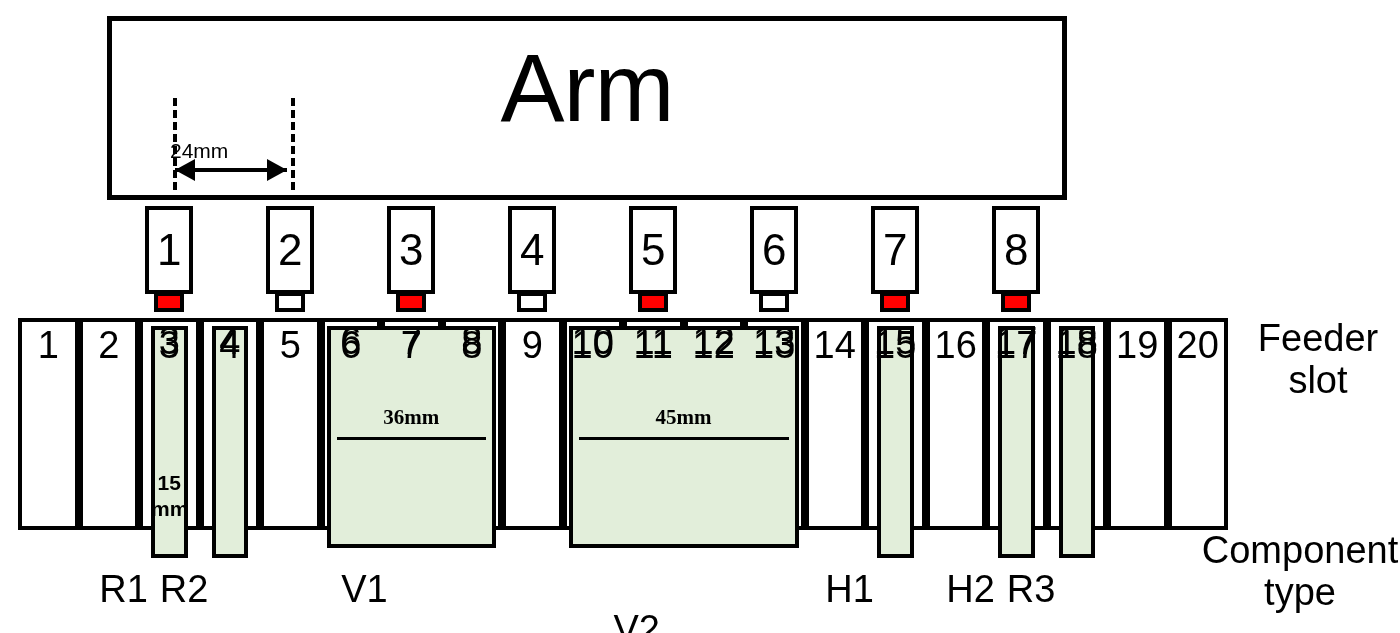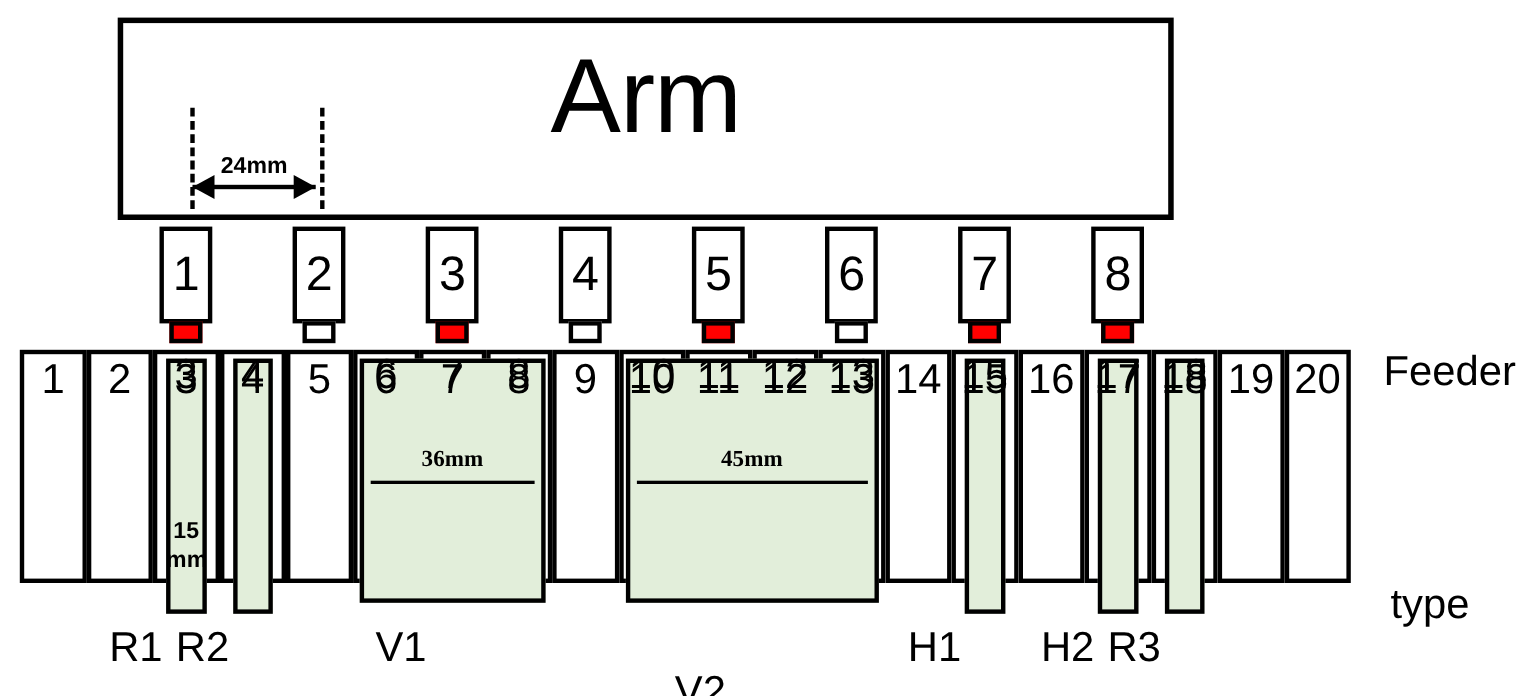--- a/index.html
+++ b/index.html
@@ -34,21 +34,21 @@
     width:0;border-left:4px dashed #000;
     height:92px;top:98px;
   }
   .dim24-line{
     position:absolute;
     left:175px;top:168px;width:112px;height:4px;background:#000;
   }
   .dim24-text{
     position:absolute;
     left:170px;top:139px;width:122px;
-    text-align:center;font-size:21px;font-weight:700;
+    font-size:21px;font-weight:400;
   }
   .arrow-l,.arrow-r{
     position:absolute;width:0;height:0;top:159px;
     border-top:11px solid transparent;border-bottom:11px solid transparent;
   }
   .arrow-l{border-right:20px solid #000;}
   .arrow-r{border-left:20px solid #000;}
 
   
   .nozzle{
@@ -245,19 +245,21 @@
       <div class="comp" style="left: 998px; top: 326px; width: 36.5px; height: 232px; background: rgb(226, 238, 218);"></div>
       <div class="comp-num" style="left: 986px; width: 60.5px; top: 322px;">17</div>
       <div class="comp-label" style="left: 946.25px; width: 140px; top: 570px;">H2</div>
       <div class="comp" style="left: 1058.5px; top: 326px; width: 36.5px; height: 232px; background: rgb(226, 238, 218);"></div>
       <div class="comp-num" style="left: 1046.5px; width: 60.5px; top: 322px;">18</div>
       <div class="comp-label" style="left: 1006.75px; width: 140px; top: 570px;">R3</div>
     </div>
 
   <div class="side-label" style="left:1238px;top:318px;width:160px;">
     <div>Feeder</div>
+    <div>slot</div>
   </div>
 
   <div class="side-label" style="left:1200px;top:530px;width:200px;">
+    <div>Component</div>
     <div>type</div>
   </div>
 
 </div>
 
 </body></html>

